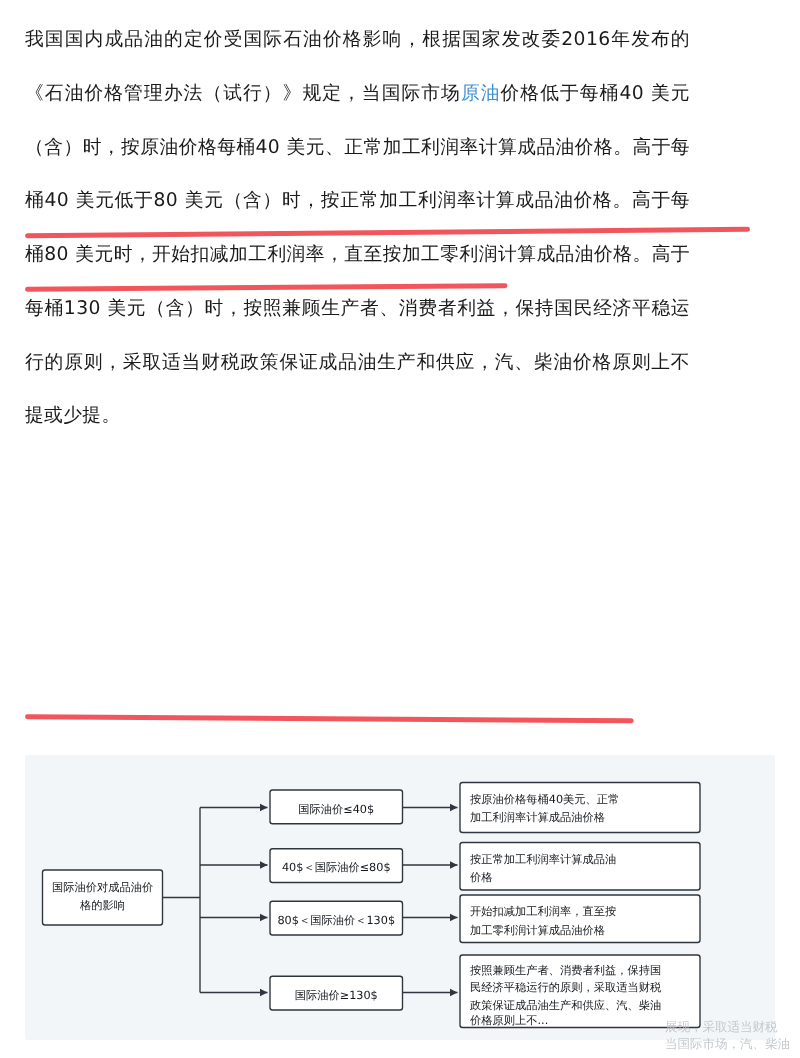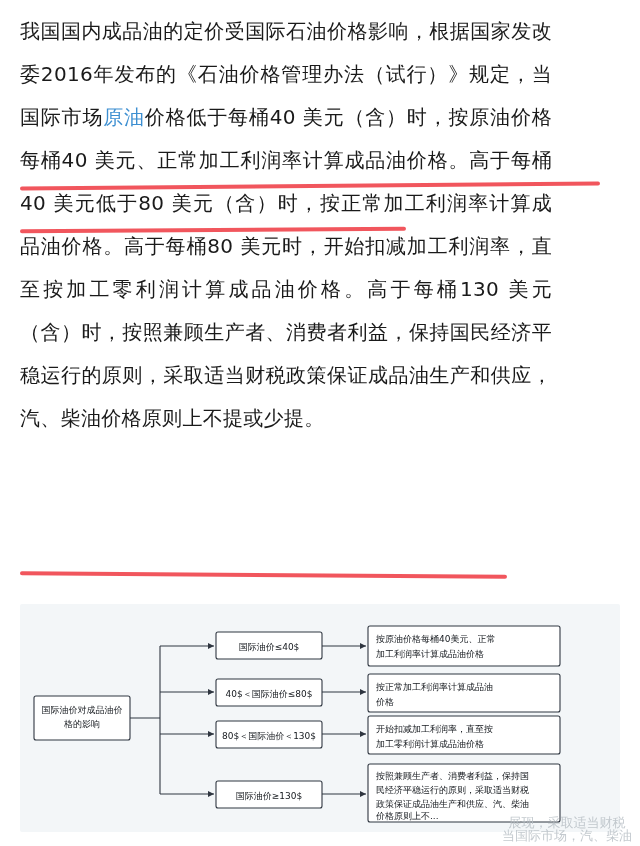--- a/index.html
+++ b/index.html
@@ -21,21 +21,21 @@
     background: #ffffff;
   }
   
   .article {
     position: absolute;
     left: 0;
     top: 0;
     width: 568px;
     padding: 10px 16px 0 20px;
     box-sizing: border-box;
-    font-size: 20px;
+    font-size: 15px;
     line-height: 43px;
     color: #1a1a1a;
     letter-spacing: 0.3px;
     text-align: justify;
   }
   .article .hl {
     color: #3d8fd1;
   }
   
   .mark {
@@ -72,24 +72,24 @@
   .arrow {
     stroke: #2f3640;
     stroke-width: 1.1;
     fill: none;
   }
   
   .watermark {
     position: absolute;
     right: 8px;
     bottom: 4px;
-    font-size: 13px;
+    font-size: 10px;
     line-height: 13px;
     color: #b9c0c6;
-    text-align: center;
+    text-align: left;
     opacity: 0.85;
     user-select: none;
   }
 </style>
 </head>
 <body>
 
 <div id="page">
 
   <div class="article">

